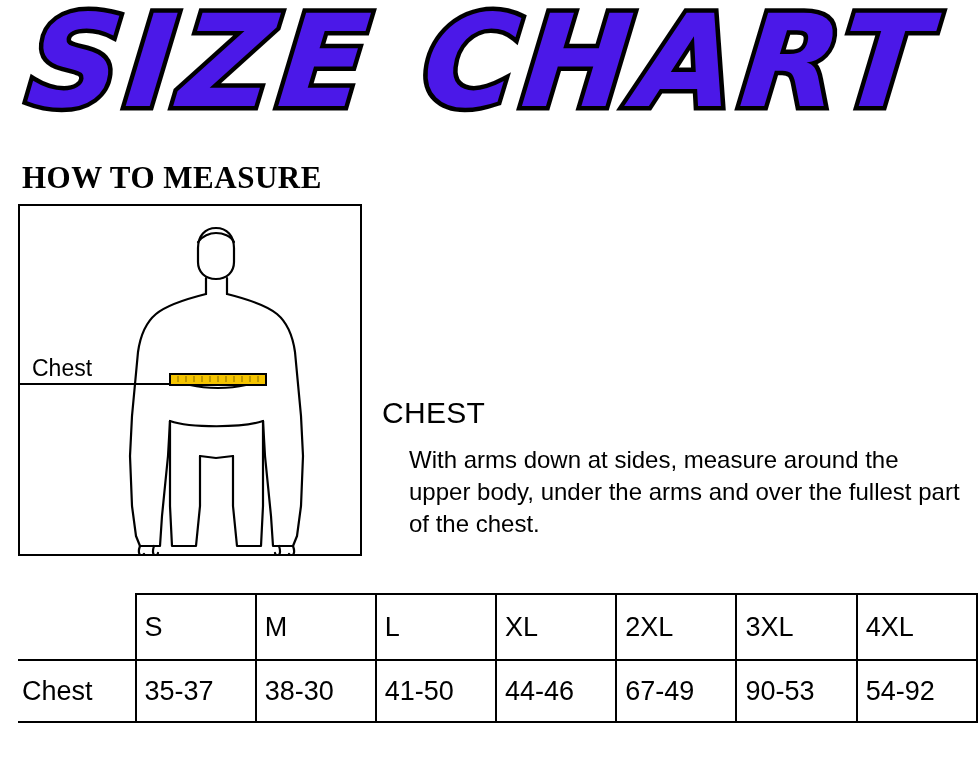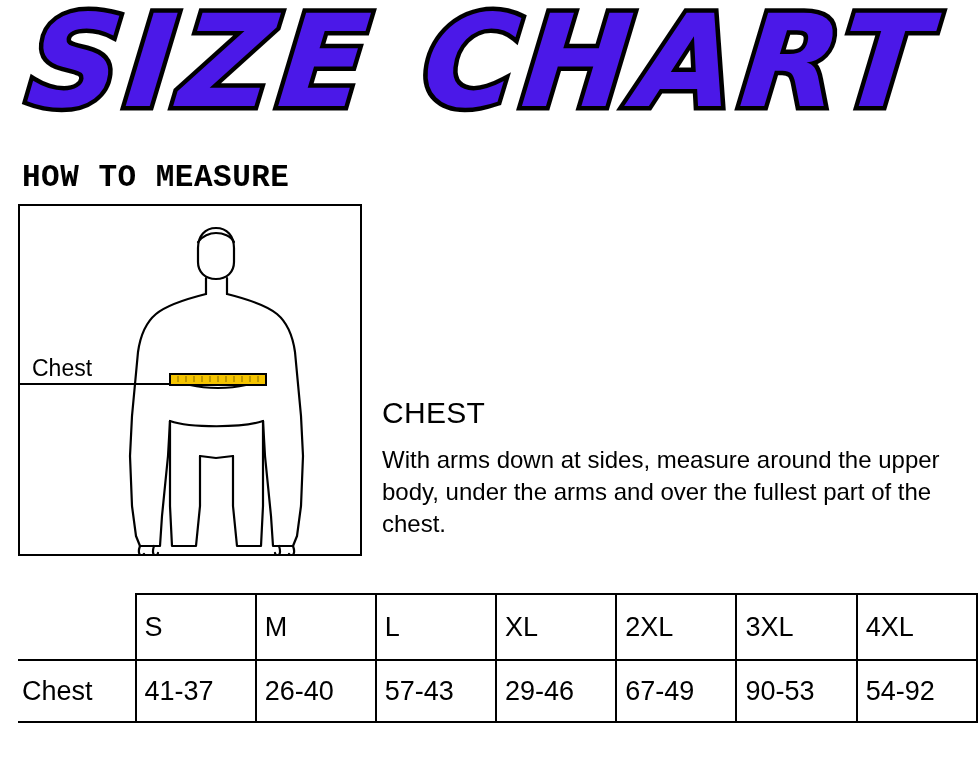--- a/index.html
+++ b/index.html
@@ -28,21 +28,21 @@
 
   
   .how-heading {
     position: absolute;
     left: 22px;
     top: 160px;
     font-size: 31px;
     font-weight: bold;
     letter-spacing: 0.5px;
     color: #000;
-    font-family: Liberation Mono, monospace;
+    font-family: Liberation Serif, serif;
   }
 
   
   .figure-box {
     position: absolute;
     left: 18px;
     top: 204px;
     width: 344px;
     height: 352px;
     border: 2px solid #000;
@@ -62,20 +62,21 @@
     color: #000;
     font-family: "Liberation Sans", sans-serif;
     letter-spacing: 0.3px;
     margin-bottom: 14px;
   }
   .desc-body {
     font-size: 24px;
     line-height: 1.33;
     color: #000;
     font-family: "Liberation Sans", sans-serif;
+    margin-left: 27px;
   }
 
   
   .size-table {
     position: absolute;
     left: 18px;
     top: 593px;
     border-collapse: collapse;
   }
   .size-table td {
@@ -181,24 +182,24 @@
         <td class="sizecell">S</td>
         <td class="sizecell">M</td>
         <td class="sizecell">L</td>
         <td class="sizecell">XL</td>
         <td class="sizecell">2XL</td>
         <td class="sizecell">3XL</td>
         <td class="sizecell">4XL</td>
       </tr>
       <tr>
         <td class="rowlabel">Chest</td>
-        <td class="sizecell-n">41-37</td>
-        <td class="sizecell-n">26-40</td>
-        <td class="sizecell-n">57-43</td>
-        <td class="sizecell-n">29-46</td>
+        <td class="sizecell-n">35-37</td>
+        <td class="sizecell-n">38-30</td>
+        <td class="sizecell-n">41-50</td>
+        <td class="sizecell-n">44-46</td>
         <td class="sizecell-n">67-49</td>
         <td class="sizecell-n">90-53</td>
         <td class="sizecell-n">54-92</td>
       </tr>
     </tbody>
   </table>
 
 </div>
 
 </body></html>

